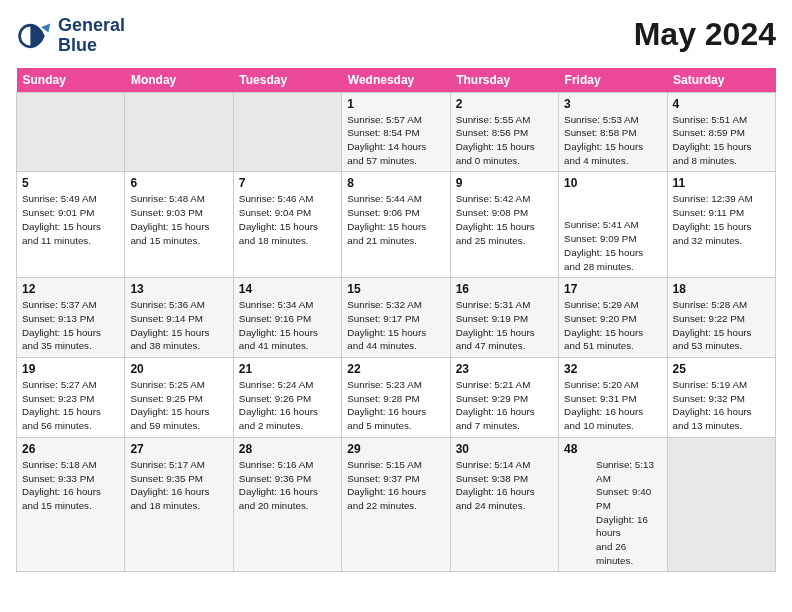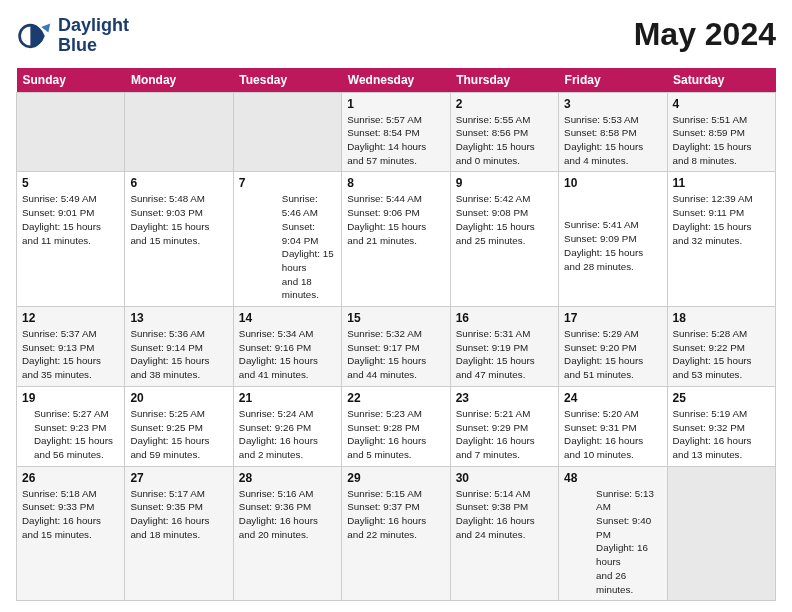--- a/index.html
+++ b/index.html
@@ -42,21 +42,21 @@
     .location-title {
       font-size: 15px;
       color: #333;
     }
     .calendar {
       width: 100%;
       border-collapse: collapse;
       font-size: 10.5px;
     }
     .calendar thead th {
-      background: #be185d;
+      background: #ec4899;
       color: #fff;
       padding: 5px 6px;
       text-align: left;
       font-size: 12px;
       border: 1px solid #2050880;
     }
     .calendar tbody td {
       border: 1px solid #ccc;
       vertical-align: top;
       padding: 4px 5px;
@@ -90,21 +90,21 @@
 <body>
 
 <div class="header">
   <div class="logo">
     <svg class="logo-icon" viewBox="0 0 40 40" xmlns="http://www.w3.org/2000/svg">
       <circle cx="16" cy="20" r="12" fill="none" stroke="#1a3c6e" stroke-width="3"></circle>
       <path d="M16 8 Q28 8 32 20 Q28 32 16 32" fill="#1a3c6e"></path>
       <path d="M28 10 L38 6 L36 16 Z" fill="#3a7ab8"></path>
     </svg>
     <div class="logo-text">
-      <div>Daylight</div>
+      <div>General</div>
       <div>Blue</div>
     </div>
   </div>
   <div class="title-block">
     <div class="month-title">May 2024</div>
   </div>
 </div>
 
 <table class="calendar">
   <thead>
@@ -162,21 +162,21 @@
         </td>
         <td>
           <span class="day-num">6</span>
           <div class="day-info" style="white-space: pre-line;">Sunrise: 5:48 AM
 Sunset: 9:03 PM
 Daylight: 15 hours
 and 15 minutes.</div>
         </td>
         <td>
           <span class="day-num">7</span>
-          <div class="day-info" style="white-space: pre-line; margin-left: 43px;">Sunrise: 5:46 AM
+          <div class="day-info" style="white-space: pre-line;">Sunrise: 5:46 AM
 Sunset: 9:04 PM
 Daylight: 15 hours
 and 18 minutes.</div>
         </td>
         <td>
           <span class="day-num">8</span>
           <div class="day-info" style="white-space: pre-line;">Sunrise: 5:44 AM
 Sunset: 9:06 PM
 Daylight: 15 hours
 and 21 minutes.</div>
@@ -250,21 +250,21 @@
           <span class="day-num">18</span>
           <div class="day-info" style="white-space: pre-line;">Sunrise: 5:28 AM
 Sunset: 9:22 PM
 Daylight: 15 hours
 and 53 minutes.</div>
         </td>
       </tr>
       <tr>
         <td>
           <span class="day-num">19</span>
-          <div class="day-info" style="white-space: pre-line; margin-left: 12px;">Sunrise: 5:27 AM
+          <div class="day-info" style="white-space: pre-line;">Sunrise: 5:27 AM
 Sunset: 9:23 PM
 Daylight: 15 hours
 and 56 minutes.</div>
         </td>
         <td>
           <span class="day-num">20</span>
           <div class="day-info" style="white-space: pre-line;">Sunrise: 5:25 AM
 Sunset: 9:25 PM
 Daylight: 15 hours
 and 59 minutes.</div>
@@ -284,21 +284,21 @@
 and 5 minutes.</div>
         </td>
         <td>
           <span class="day-num">23</span>
           <div class="day-info" style="white-space: pre-line;">Sunrise: 5:21 AM
 Sunset: 9:29 PM
 Daylight: 16 hours
 and 7 minutes.</div>
         </td>
         <td>
-          <span class="day-num">24</span>
+          <span class="day-num">32</span>
           <div class="day-info" style="white-space: pre-line;">Sunrise: 5:20 AM
 Sunset: 9:31 PM
 Daylight: 16 hours
 and 10 minutes.</div>
         </td>
         <td>
           <span class="day-num">25</span>
           <div class="day-info" style="white-space: pre-line;">Sunrise: 5:19 AM
 Sunset: 9:32 PM
 Daylight: 16 hours

